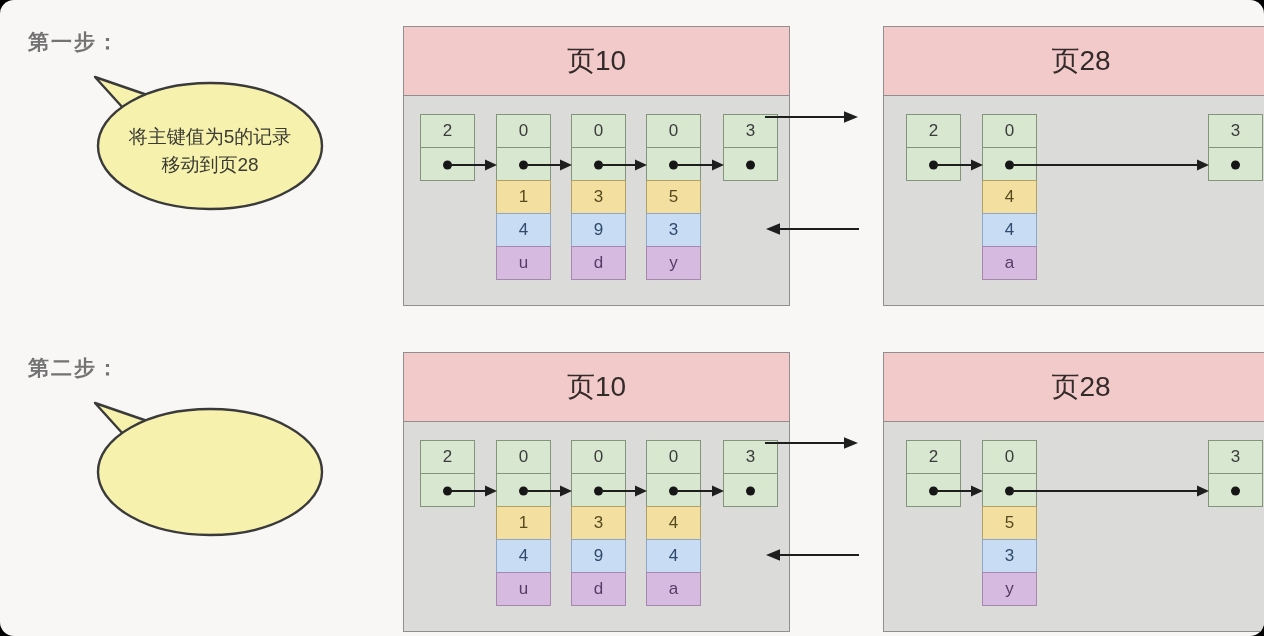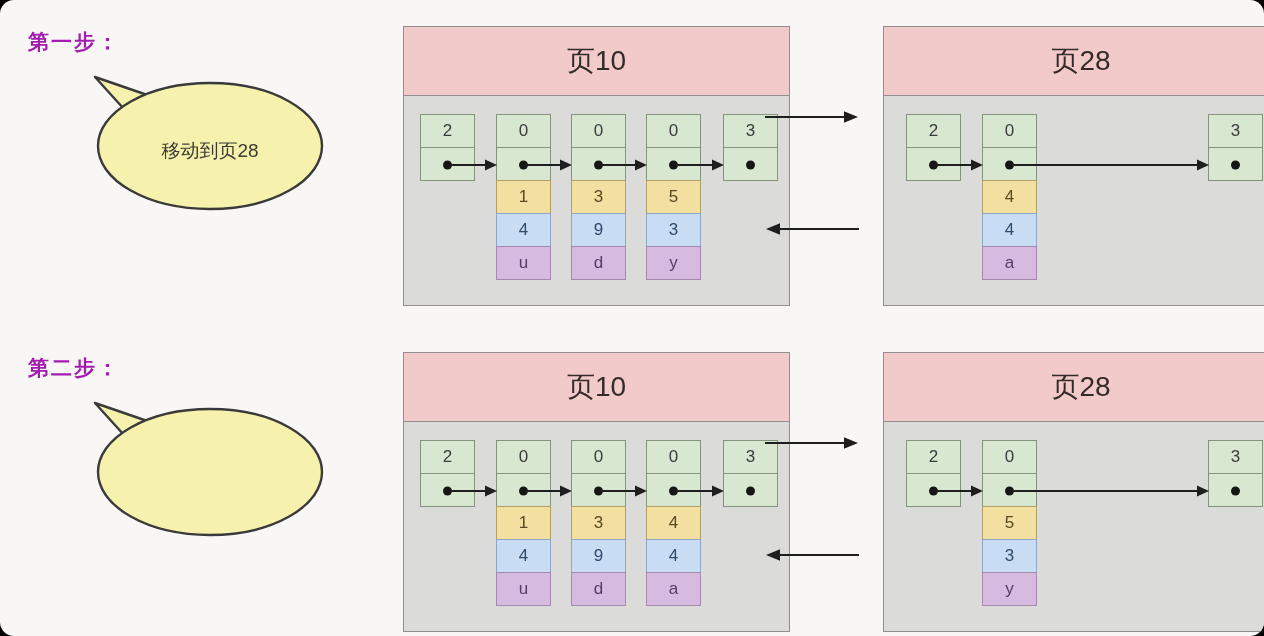--- a/index.html
+++ b/index.html
@@ -1,21 +1,21 @@
 <!DOCTYPE html>
 <html style="--page-header: #f3caca; --page-body: #dbdbd9; --page-border: #8f8f8f; --cell-green: #d8e7d0; --cell-orange: #f3dfa0; --cell-blue: #c8dcf4; --cell-purple: #d7badf; --bubble-fill: #f6f2ad; --bubble-stroke: #3a3a3a; --arrow: #1e1e1e; --dot: #161616;"><head>
 <meta charset="utf-8">
 <style>
   html,body{margin:0;padding:0;background:#000;}
   body{width:1264px;height:636px;font-family:"Liberation Sans","DejaVu Sans",sans-serif;}
   .canvas{position:relative;width:1264px;height:636px;background:#f8f7f5;border-radius:14px;overflow:hidden;}
   .panel{position:absolute;left:0;width:1264px;height:302px;}
   .panel.p0{top:26px;}
   .panel.p1{top:352px;}
-  .step-label{position:absolute;left:28px;top:2px;font-size:21px;font-weight:bold;color:#a21caf;letter-spacing:2px;}
+  .step-label{position:absolute;left:28px;top:2px;font-size:21px;font-weight:bold;color:#737373;letter-spacing:2px;}
   .bubble-svg{position:absolute;left:60px;top:40px;}
   .bubble-shape{fill:var(--bubble-fill);stroke:var(--bubble-stroke);stroke-width:2.4;stroke-linejoin:round;}
   .bubble-text{position:absolute;left:98px;top:94px;width:224px;height:62px;display:flex;flex-direction:column;
                align-items:center;justify-content:center;font-size:19px;line-height:28px;color:#3b3b33;}
   .page{position:absolute;top:0;height:280px;background:var(--page-body);border:1.6px solid var(--page-border);box-sizing:border-box;margin-left:25px;}
   .page-a{left:378px;width:387px;}
   .page-b{left:858px;width:396px;}
   .page-header{position:absolute;top:0;left:0;right:0;height:68px;background:var(--page-header);
                border-bottom:1.6px solid var(--page-border);display:flex;align-items:center;justify-content:center;}
   .page-title{font-size:28px;color:#332a2a;}
@@ -38,20 +38,21 @@
 
 <div class="canvas">
 
   <section class="panel p0">
     <div class="step-label">第一步：</div>
     <svg class="bubble-svg" width="300" height="180" viewBox="0 0 300 180">
       <path class="bubble-shape" d="M35,11 L125,42 L83,64 Z"></path>
       <ellipse class="bubble-shape" cx="150" cy="80" rx="112" ry="63"></ellipse>
     </svg>
     <div class="bubble-text">
+      <div>将主键值为5的记录</div>
       <div>移动到页28</div>
     </div>
     <div class="page page-a">
       <div class="page-header">
         <span class="page-title">页10</span>
       </div>
     <div class="node" style="left: 16px; top: 87px;">
           <div class="cell green">2</div>
           <div class="cell green"></div>
         </div>

